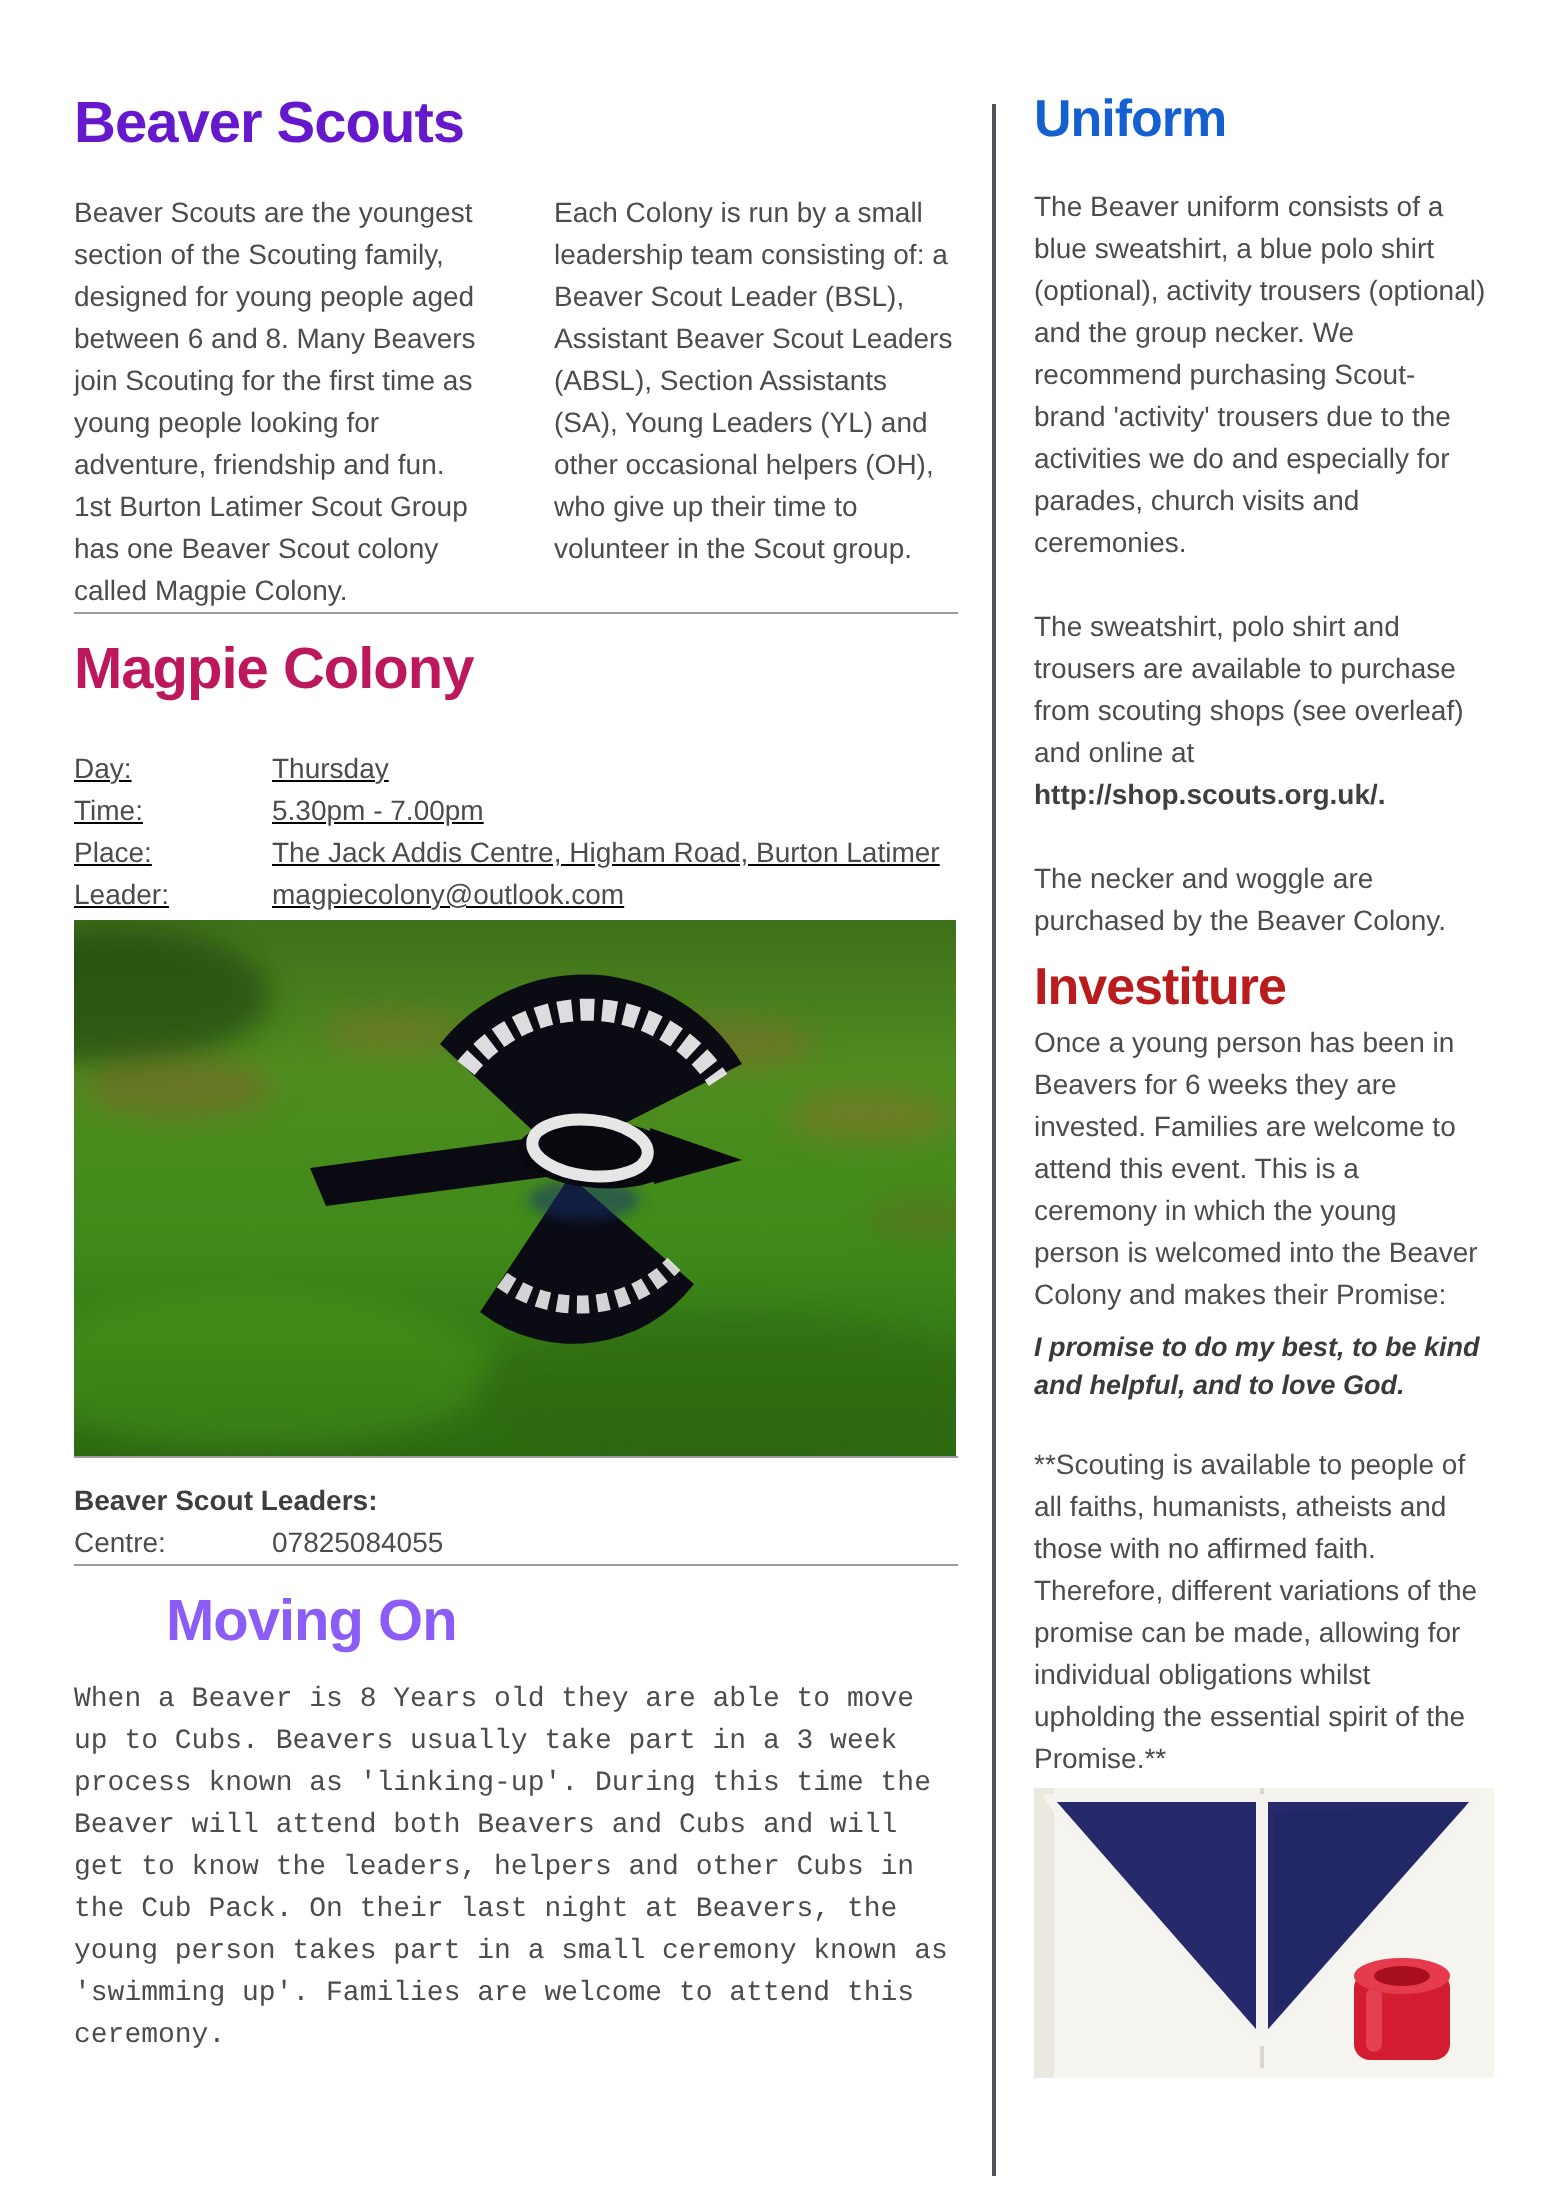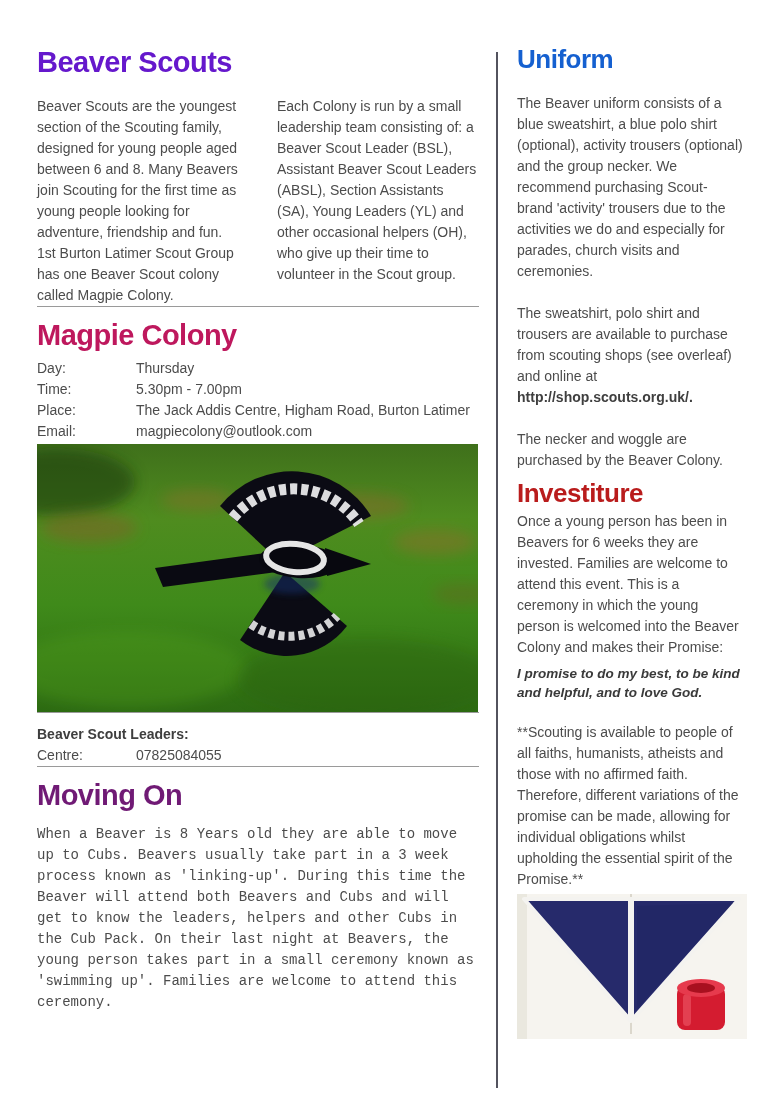--- a/index.html
+++ b/index.html
@@ -9,32 +9,32 @@
   .col-right{position:absolute;left:517px;top:0;width:226px;}
   .vdivider{position:absolute;left:496px;top:52px;width:2px;height:1036px;background:#53535e;}
 
   .h{font-weight:800;margin:0;letter-spacing:-0.5px;}
   .h-left{font-size:29px;line-height:32px;}
   .h-right{font-size:26px;line-height:30px;}
   .c-purple{color:#6518cc;}
   .c-teal{color:#be185d;}
   .c-blue{color:#1560d0;}
   .c-green{color:#b91c1c;}
-  .c-red{color:#701a75;}
+  .c-red{color:#8b5cf6;margin-left:46px;}
 
   p, .details-row, .member-row{margin:0;font-size:14px;line-height:21px;color:#4c4c4c;}
   .h-beaver{margin-top:46px;}
   .two-col{display:flex;gap:34px;margin-top:18px;}
   .two-col p{width:206px;}
   .two-col p + p{width:202px;}
 
   hr.rule{border:none;border-top:1px solid #9a9a9a;margin:0;}
   .rule1{margin-top:6px;}
   .h-magpie{margin-top:12px;}
-  .details{margin-top:7px;}
+  .details{margin-top:23px;text-decoration:underline;}
   .details-row{display:flex;}
   .details-label{width:99px;flex:none;}
 
   .photo{display:block;width:441px;height:268px;margin-top:2px;}
   .rule2{margin-top:5px;}
   .h-team{margin-top:9px;}
   .team-heading{margin-top:11px;font-weight:bold;color:#3e3e3e;}
   .member-row{display:flex;}
   .member-name{width:99px;flex:none;}
   .rule3{margin-top:43px;}
@@ -78,21 +78,21 @@
       </div>
       <div class="details-row">
         <span class="details-label">Time:</span>
         <span>5.30pm - 7.00pm</span>
       </div>
       <div class="details-row">
         <span class="details-label">Place:</span>
         <span>The Jack Addis Centre, Higham Road, Burton Latimer</span>
       </div>
       <div class="details-row">
-        <span class="details-label">Email:</span>
+        <span class="details-label">Leader:</span>
         <span>magpiecolony@outlook.com</span>
       </div>
     </div>
 
     <svg class="photo" viewBox="0 0 441 268" xmlns="http://www.w3.org/2000/svg">
       <defs>
         <linearGradient id="gg" x1="0" y1="0" x2="0" y2="1">
           <stop offset="0" stop-color="#3f701b"></stop>
           <stop offset="0.28" stop-color="#4f8c1f"></stop>
           <stop offset="0.6" stop-color="#3f8a1a"></stop>

